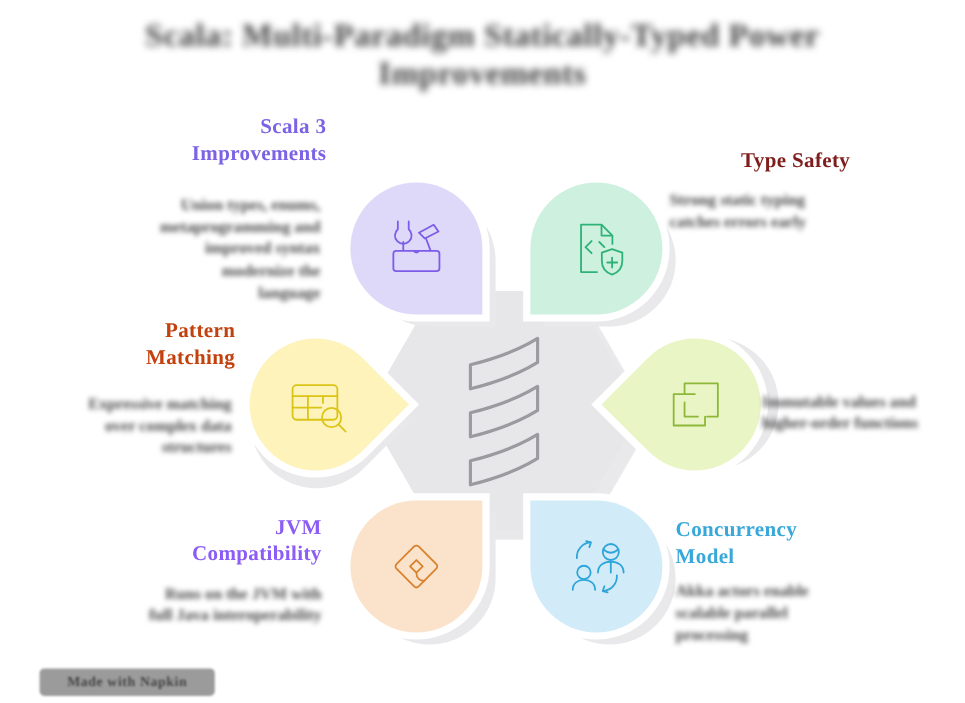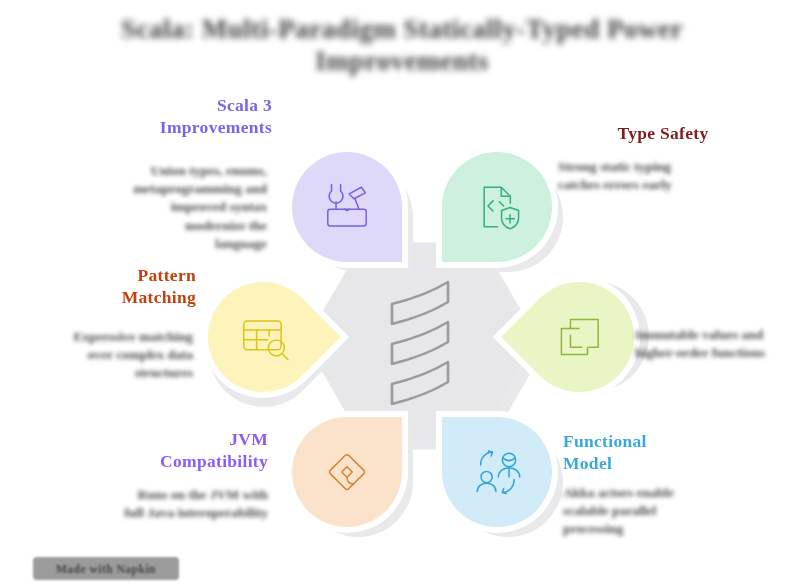--- a/index.html
+++ b/index.html
@@ -155,21 +155,21 @@
 structures</div>
 
   <div class="desc d-functional">Immutable values and
 higher-order functions</div>
 
   <div class="heading h-jvm">JVM
 Compatibility</div>
   <div class="desc d-jvm">Runs on the JVM with
 full Java interoperability</div>
 
-  <div class="heading h-concurrency">Functional
+  <div class="heading h-concurrency">Concurrency
 Model</div>
   <div class="desc d-concurrency">Akka actors enable
 scalable parallel
 processing</div>
 
   <div class="watermark">Made with Napkin</div>
 
 </div>
 
 </body></html>

